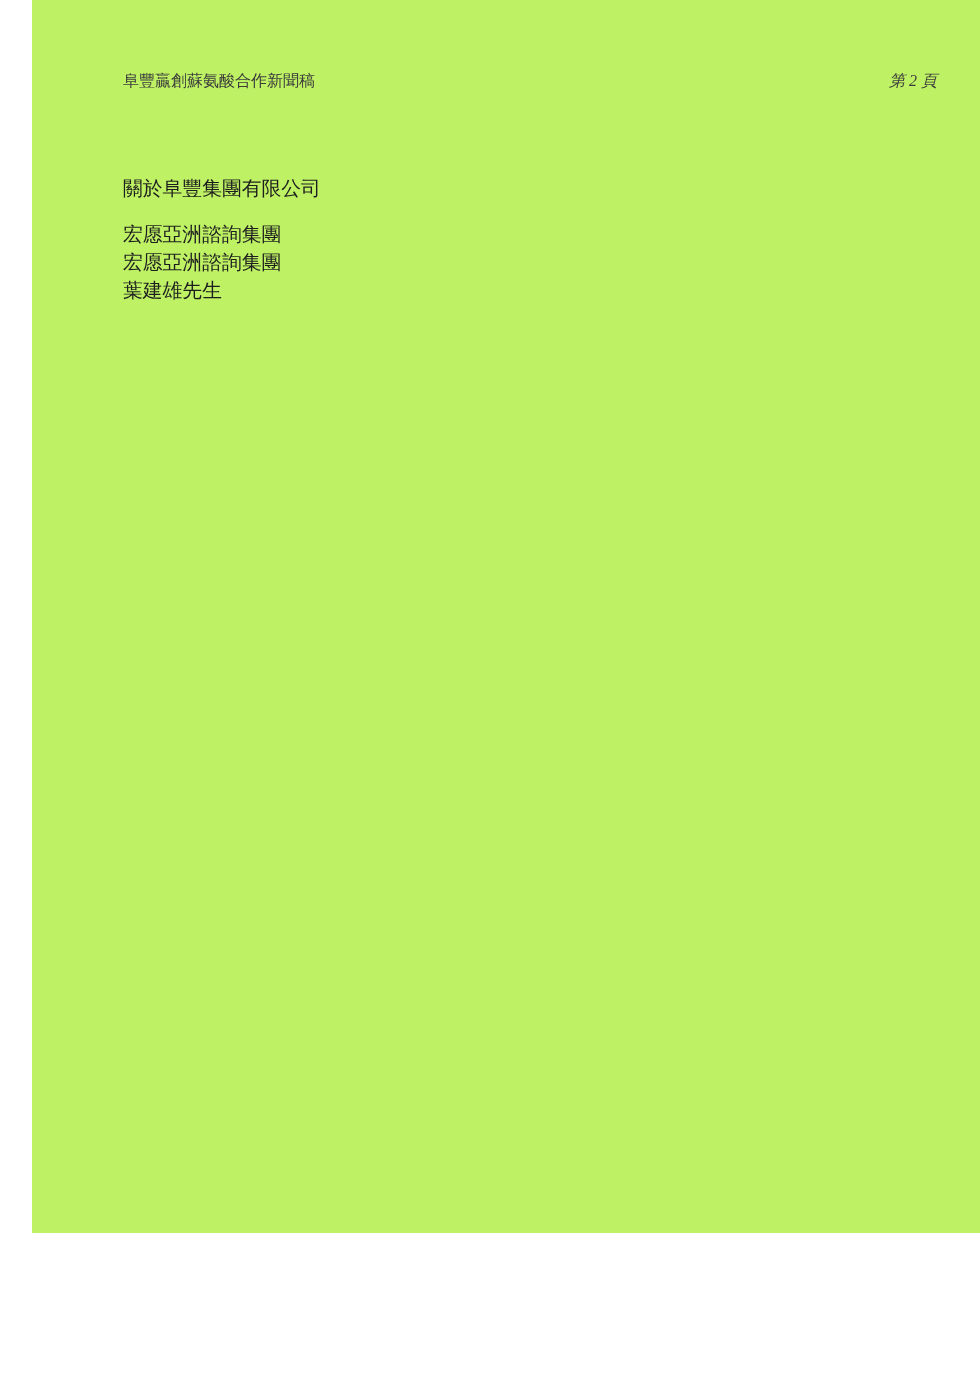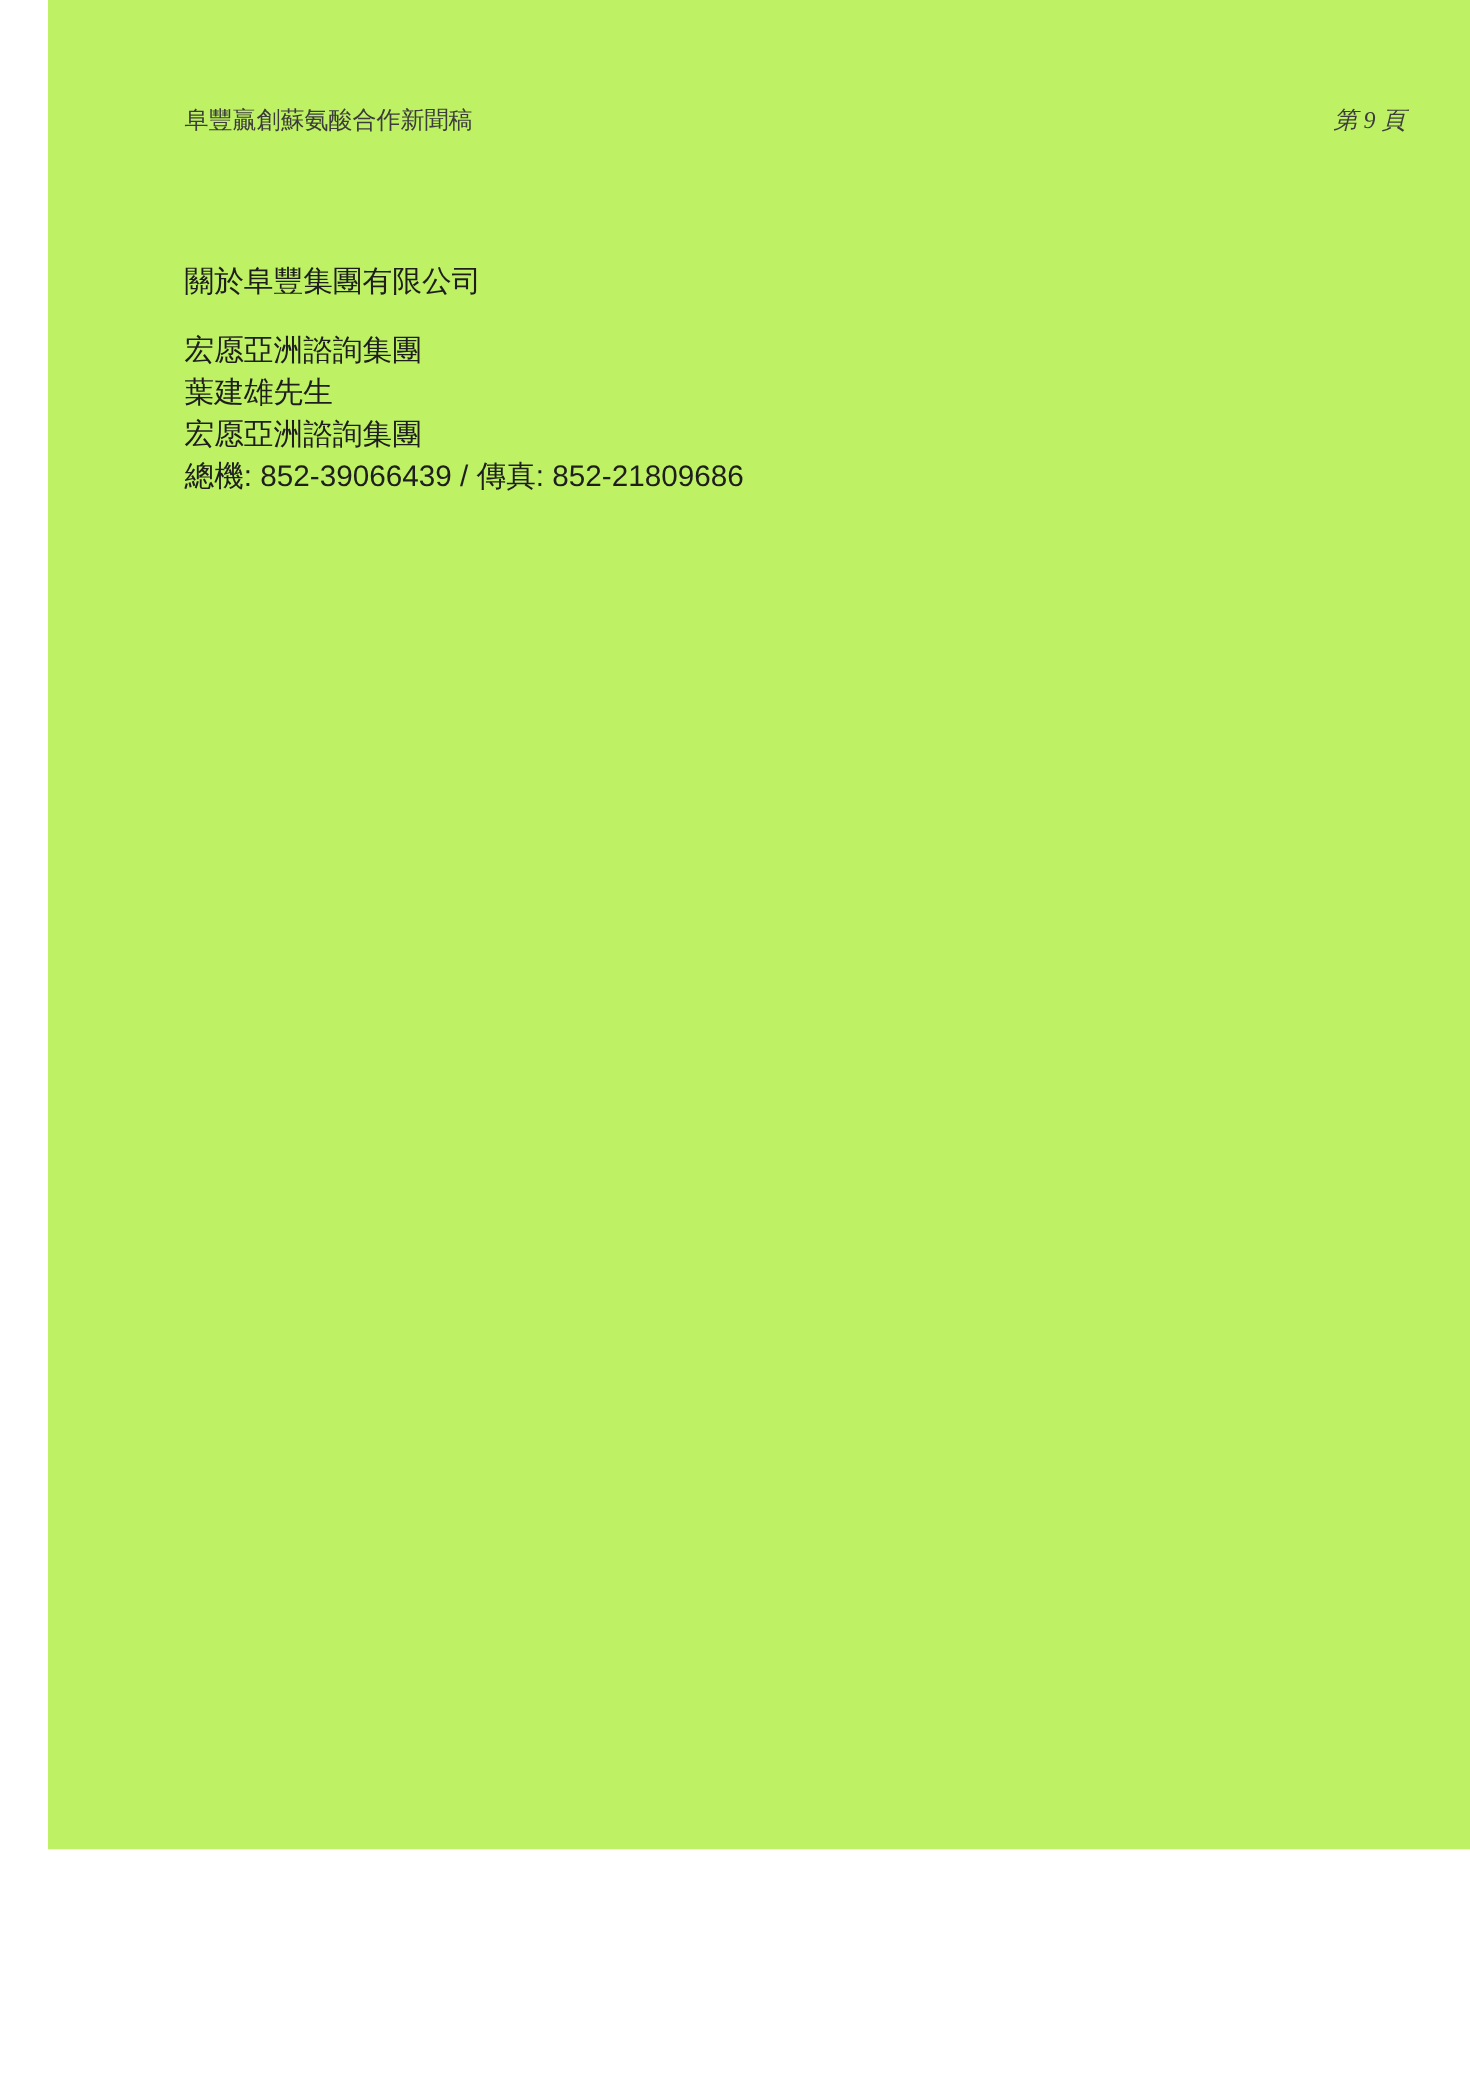--- a/index.html
+++ b/index.html
@@ -52,30 +52,29 @@
   .contact-section { margin-top: 18px; }
   .contact-line { line-height: 28px; }
 </style>
 </head>
 <body>
 
 <div class="page">
 
   <div class="running-header">
     <span>阜豐贏創蘇氨酸合作新聞稿</span>
-    <span class="page-number">第 9 頁</span>
+    <span class="page-number">第 2 頁</span>
   </div>
 
   <div class="doc-body">
 
     <section>
       <h2 class="section-heading">關於阜豐集團有限公司</h2>
     </section>
 
     <section class="contact-section">
       <h2 class="section-heading">宏愿亞洲諮詢集團</h2>
+      <p class="contact-line">宏愿亞洲諮詢集團</p>
       <p class="contact-line">葉建雄先生</p>
-      <p class="contact-line">宏愿亞洲諮詢集團</p>
-      <p class="contact-line">總機: 852-39066439 / 傳真: 852-21809686</p>
     </section>
 
   </div>
 </div>
 
 </body></html>

